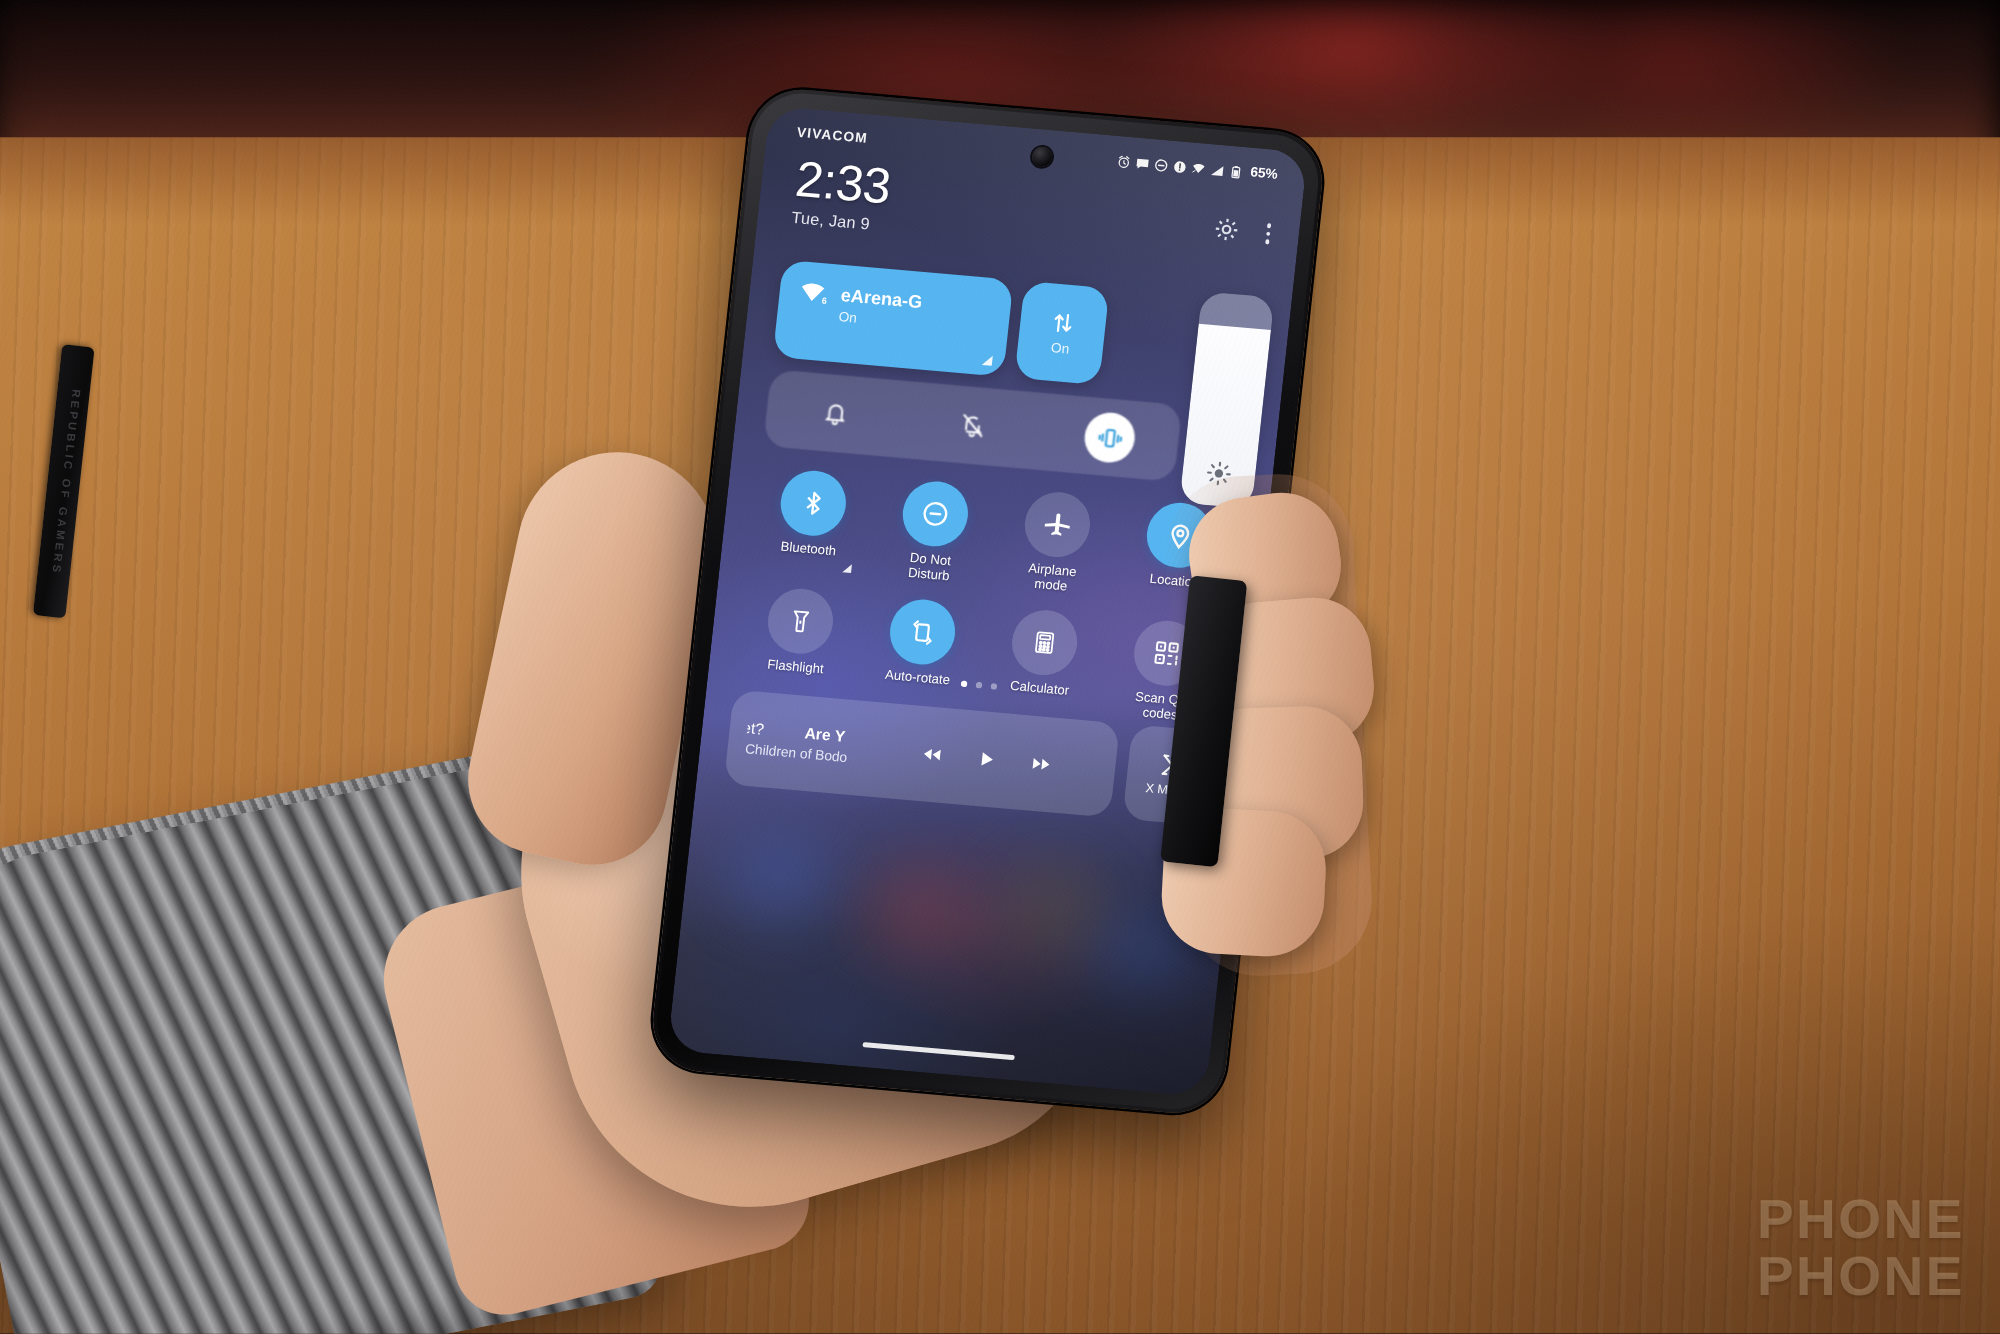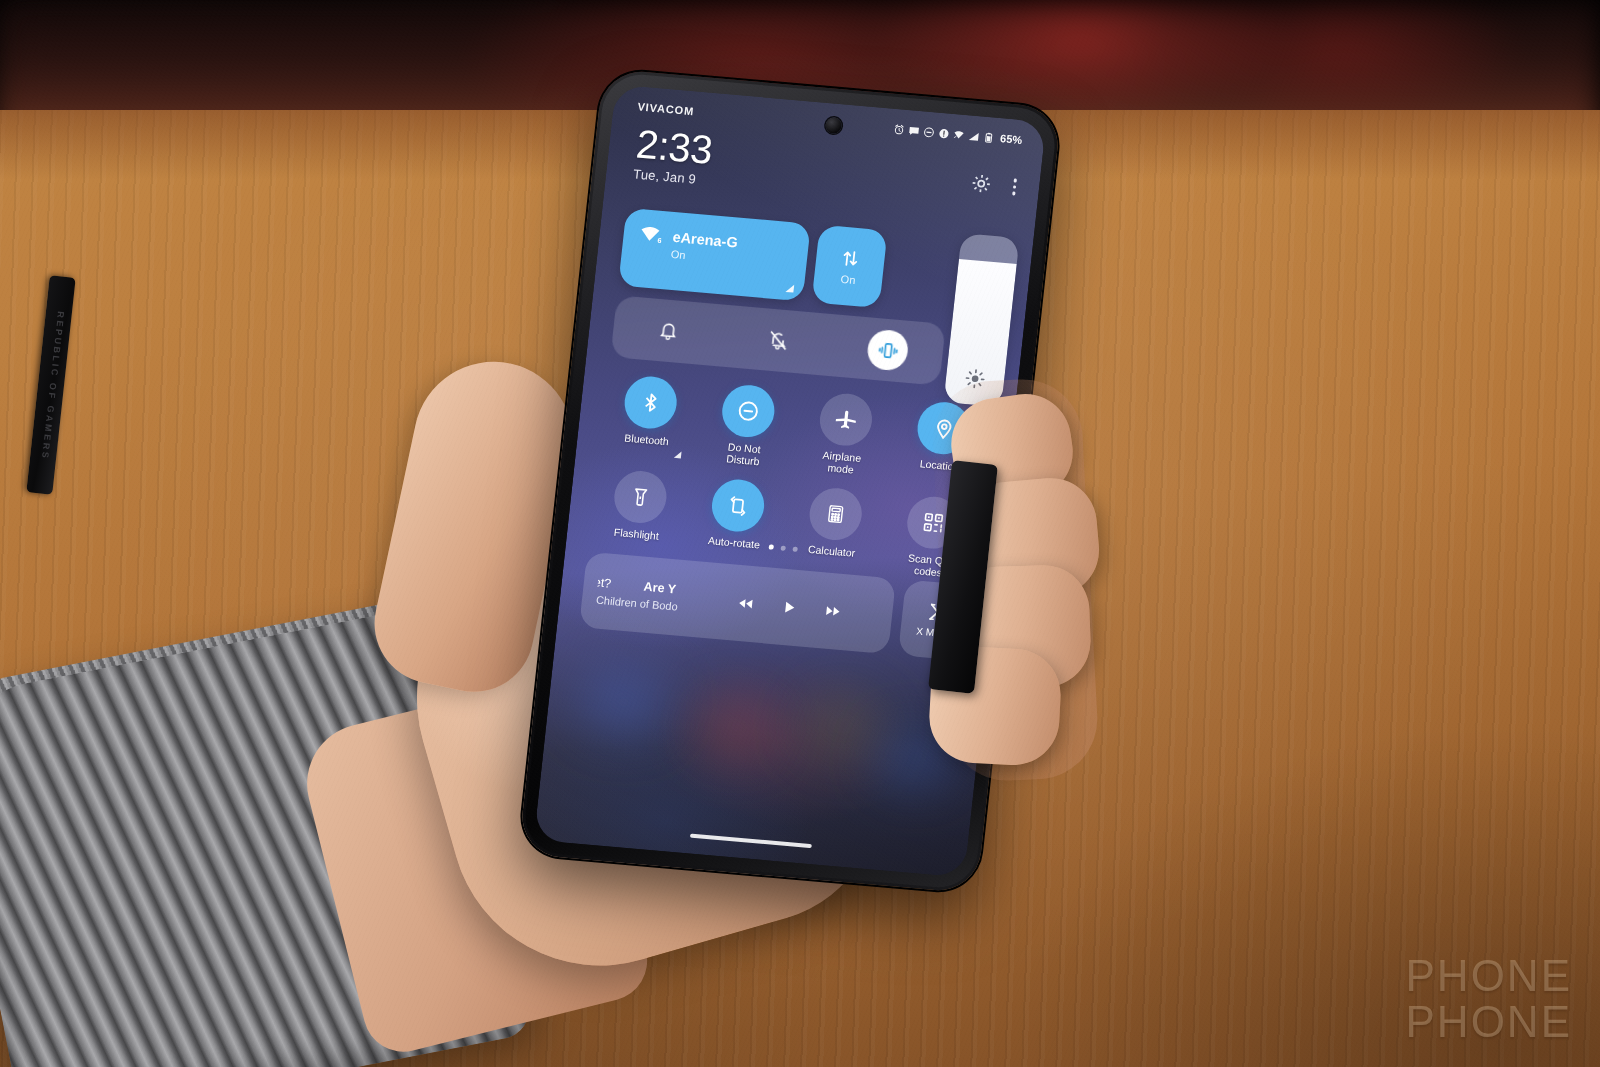--- a/index.html
+++ b/index.html
@@ -48,21 +48,21 @@
     position:absolute; inset:0; pointer-events:none; opacity:.16;
     background-image:
       repeating-linear-gradient(37deg, rgba(255,255,255,.05) 0 1px, rgba(0,0,0,0) 1px 3px),
       repeating-linear-gradient(113deg, rgba(0,0,0,.05) 0 1px, rgba(0,0,0,0) 1px 4px);
   }
 
   
   .watermark {
     position:absolute; right:28px; bottom:22px;
     font-family:"Liberation Sans", sans-serif;
-    font-weight:normal; font-size:44px; line-height:46px; letter-spacing:2px;
+    font-weight:bold; font-size:44px; line-height:46px; letter-spacing:2px;
     color:rgba(232,205,172,.30); text-align:right;
     text-shadow:0 2px 2px rgba(60,30,10,.25);
   }
 
   
   .sleeve {
     position:absolute; left:-60px; top:700px; width:520px; height:440px;
     transform:rotate(-11deg); transform-origin:left top;
     border-radius:90px 40px 30px 20px;
     background:

